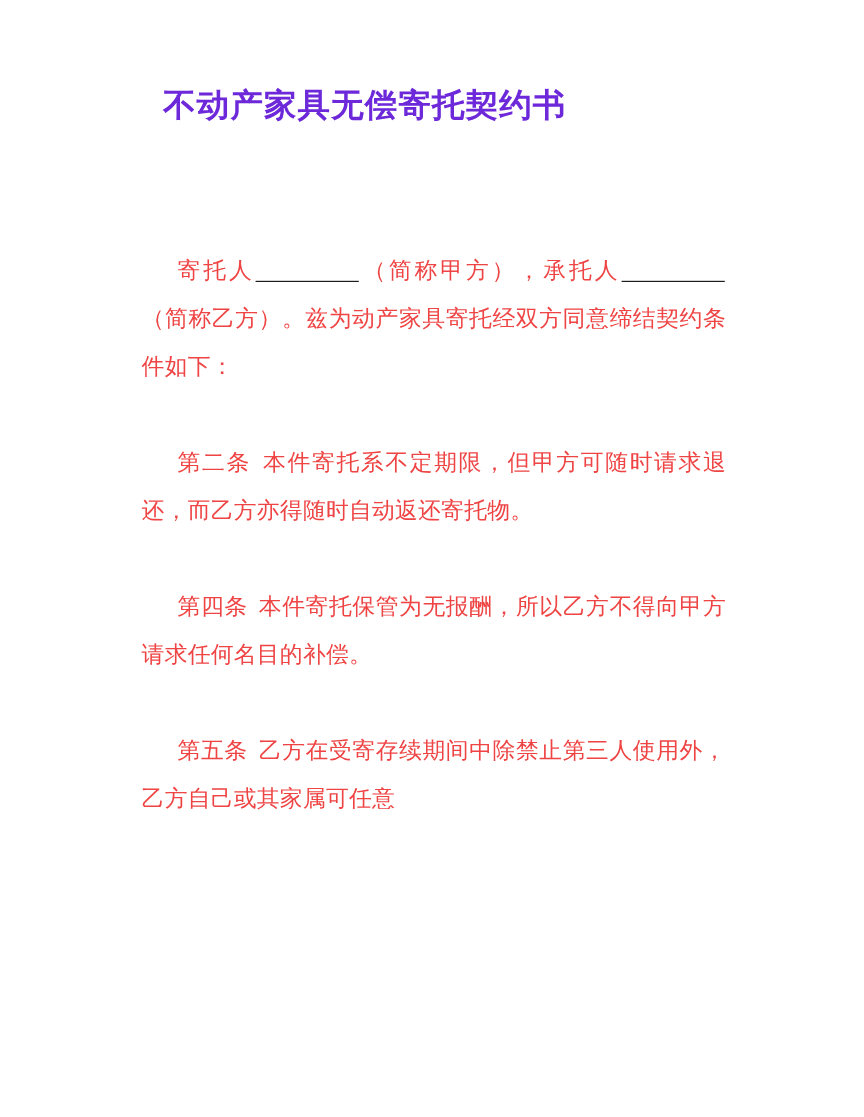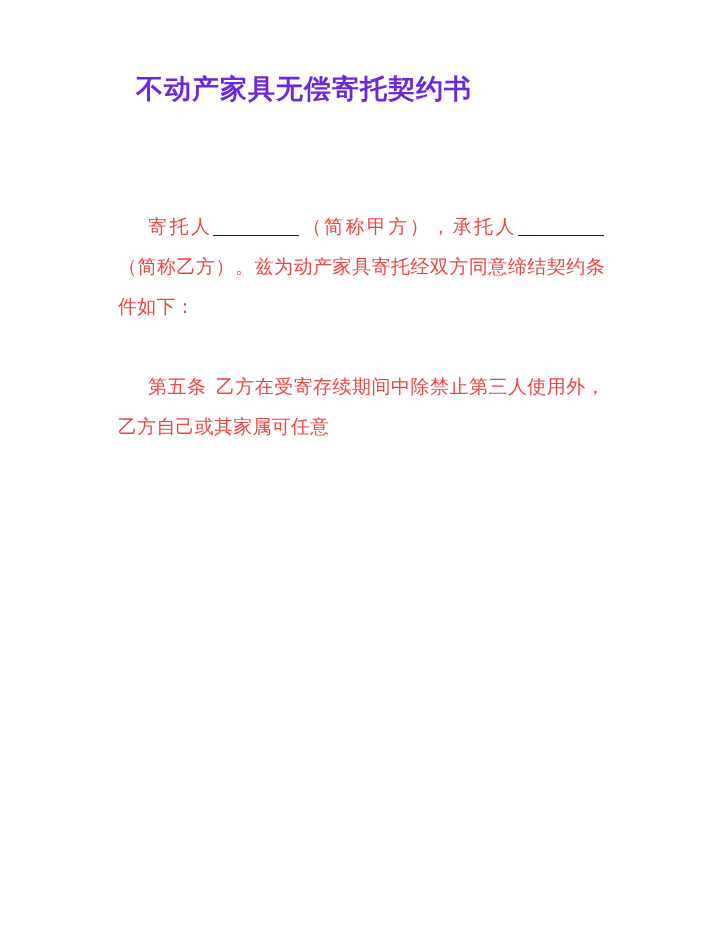--- a/index.html
+++ b/index.html
@@ -74,20 +74,22 @@
 
 <div class="page">
 
   <div class="doc-title">不动产家具无偿寄托契约书</div>
 
   <div class="body-area">
 
     <p class="para"><span>寄托人</span><span class="blank-line"></span><span>（简称甲方），承托人</span><span class="blank-line"></span><span>（简称乙方）。兹为动产家具寄托经双方同意缔结契约条件如下：</span></p>
 
 
+    <p class="para"><span class="art-label">第二条</span><span class="art-gap"></span><span>本件寄托系不定期限，但甲方可随时请求退还，而乙方亦得随时自动返还寄托物。</span></p>
 
 
+    <p class="para"><span class="art-label">第四条</span><span class="art-gap"></span><span>本件寄托保管为无报酬，所以乙方不得向甲方请求任何名目的补偿。</span></p>
 
     <p class="para"><span class="art-label">第五条</span><span class="art-gap"></span><span>乙方在受寄存续期间中除禁止第三人使用外，乙方自己或其家属可任意</span></p>
 
   </div>
 
 </div>
 
 </body></html>

